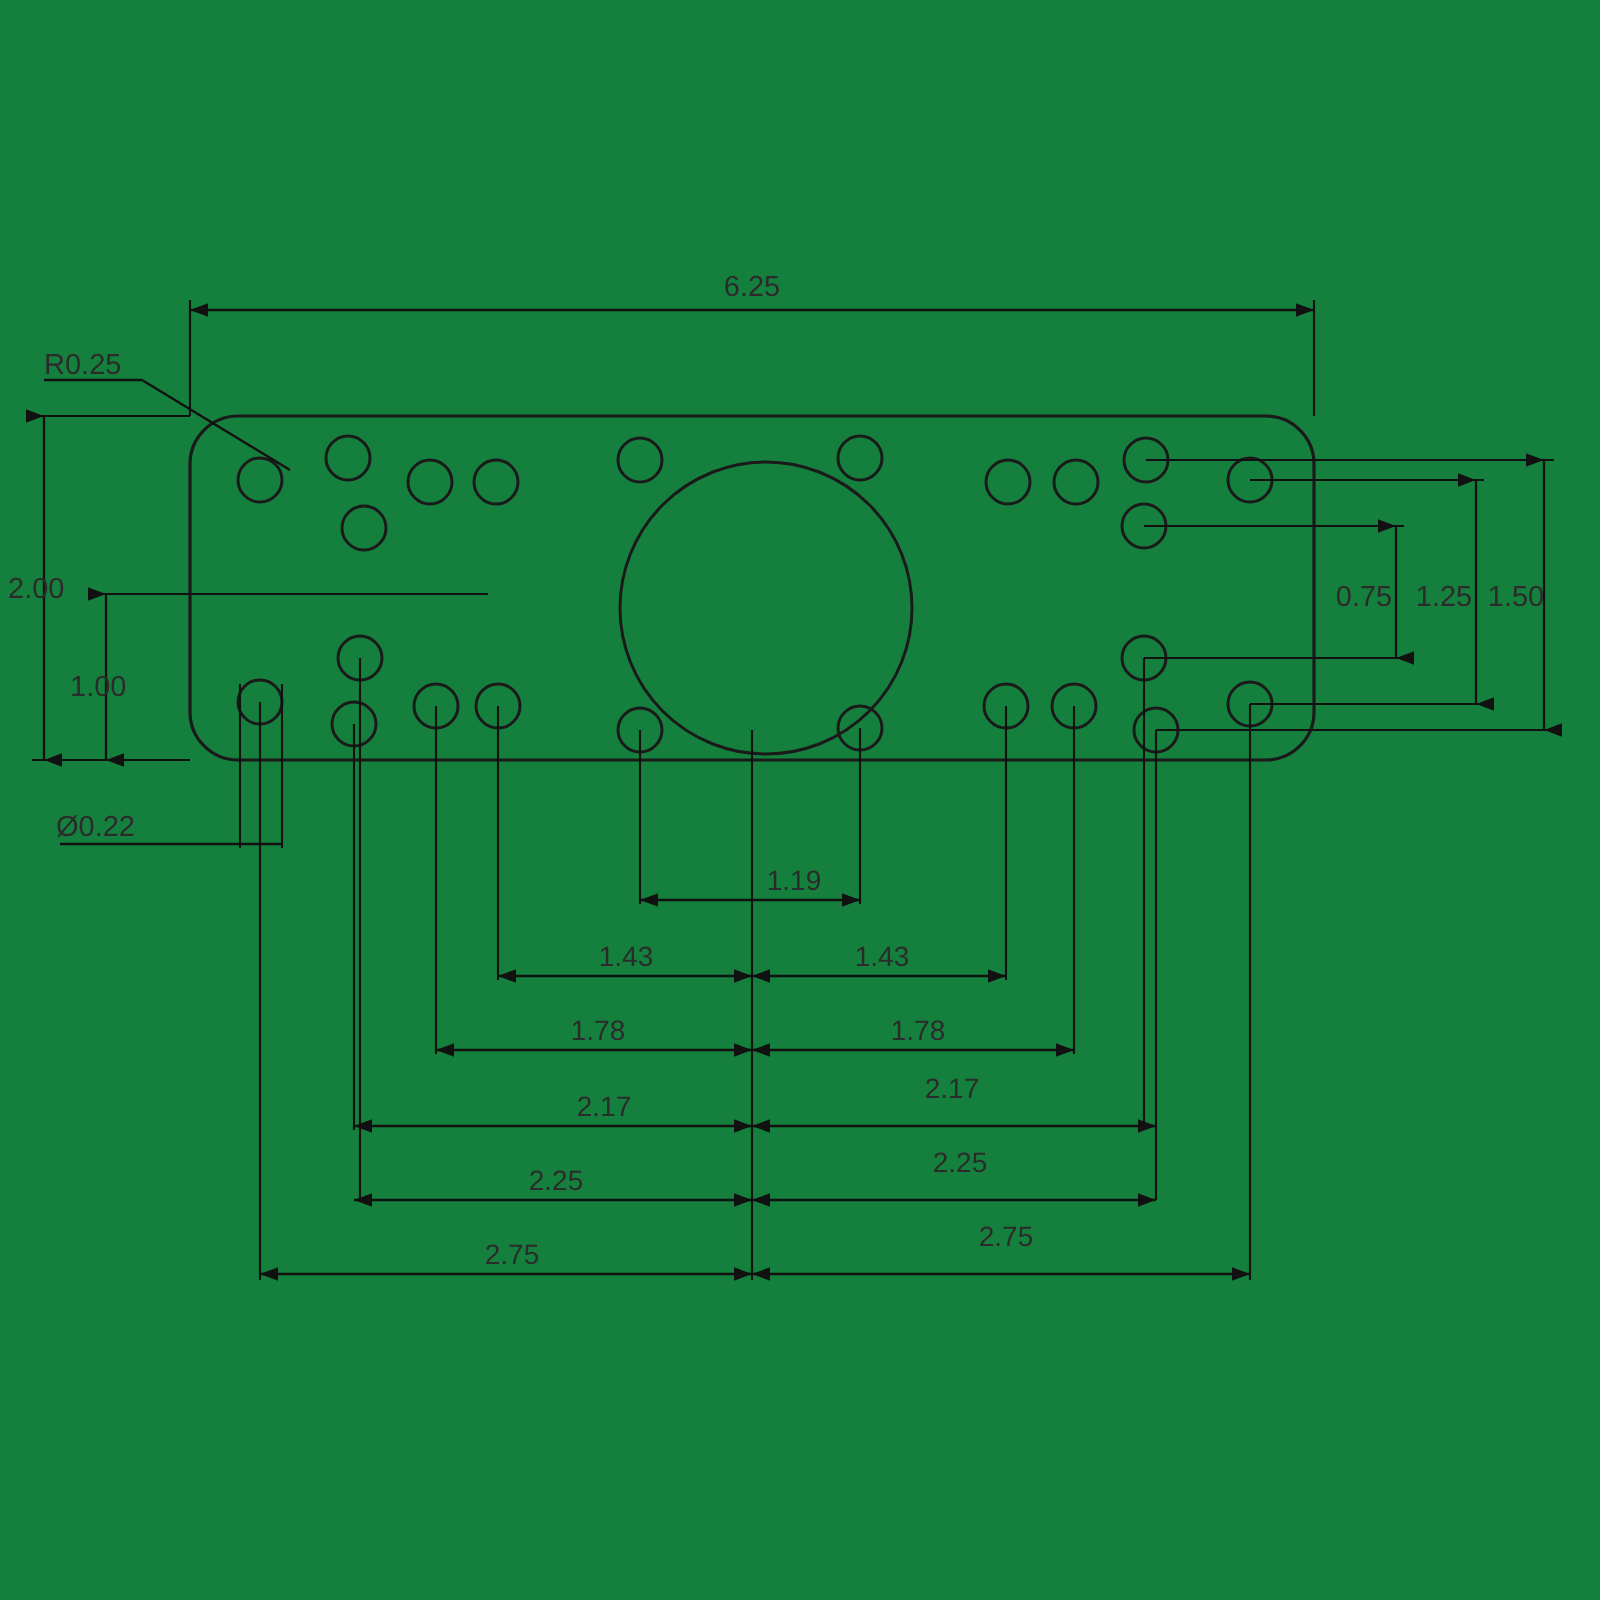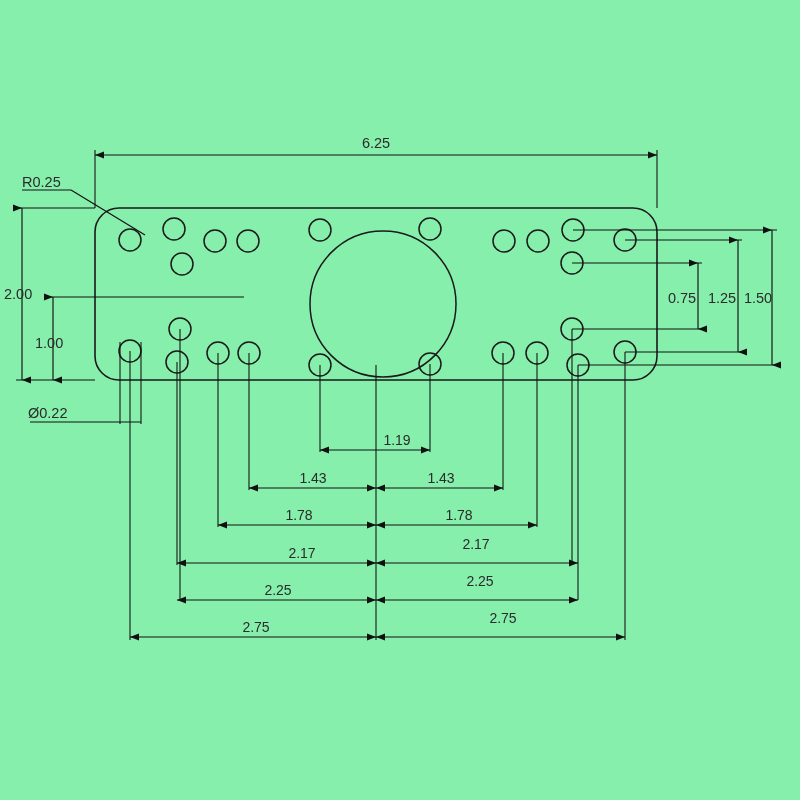--- a/index.html
+++ b/index.html
@@ -11,21 +11,21 @@
   body {
     width: 800px;
     height: 800px;
     font-family: "Liberation Sans", sans-serif;
     overflow: hidden;
   }
   #drawing-root {
     position: relative;
     width: 800px;
     height: 800px;
-    background: #86efac;
+    background: #15803d;
   }
   svg#cad {
     display: block;
     width: 800px;
     height: 800px;
   }
   .outline {
     fill: none;
     stroke: #1a1a1a;
     stroke-width: 1.6;

